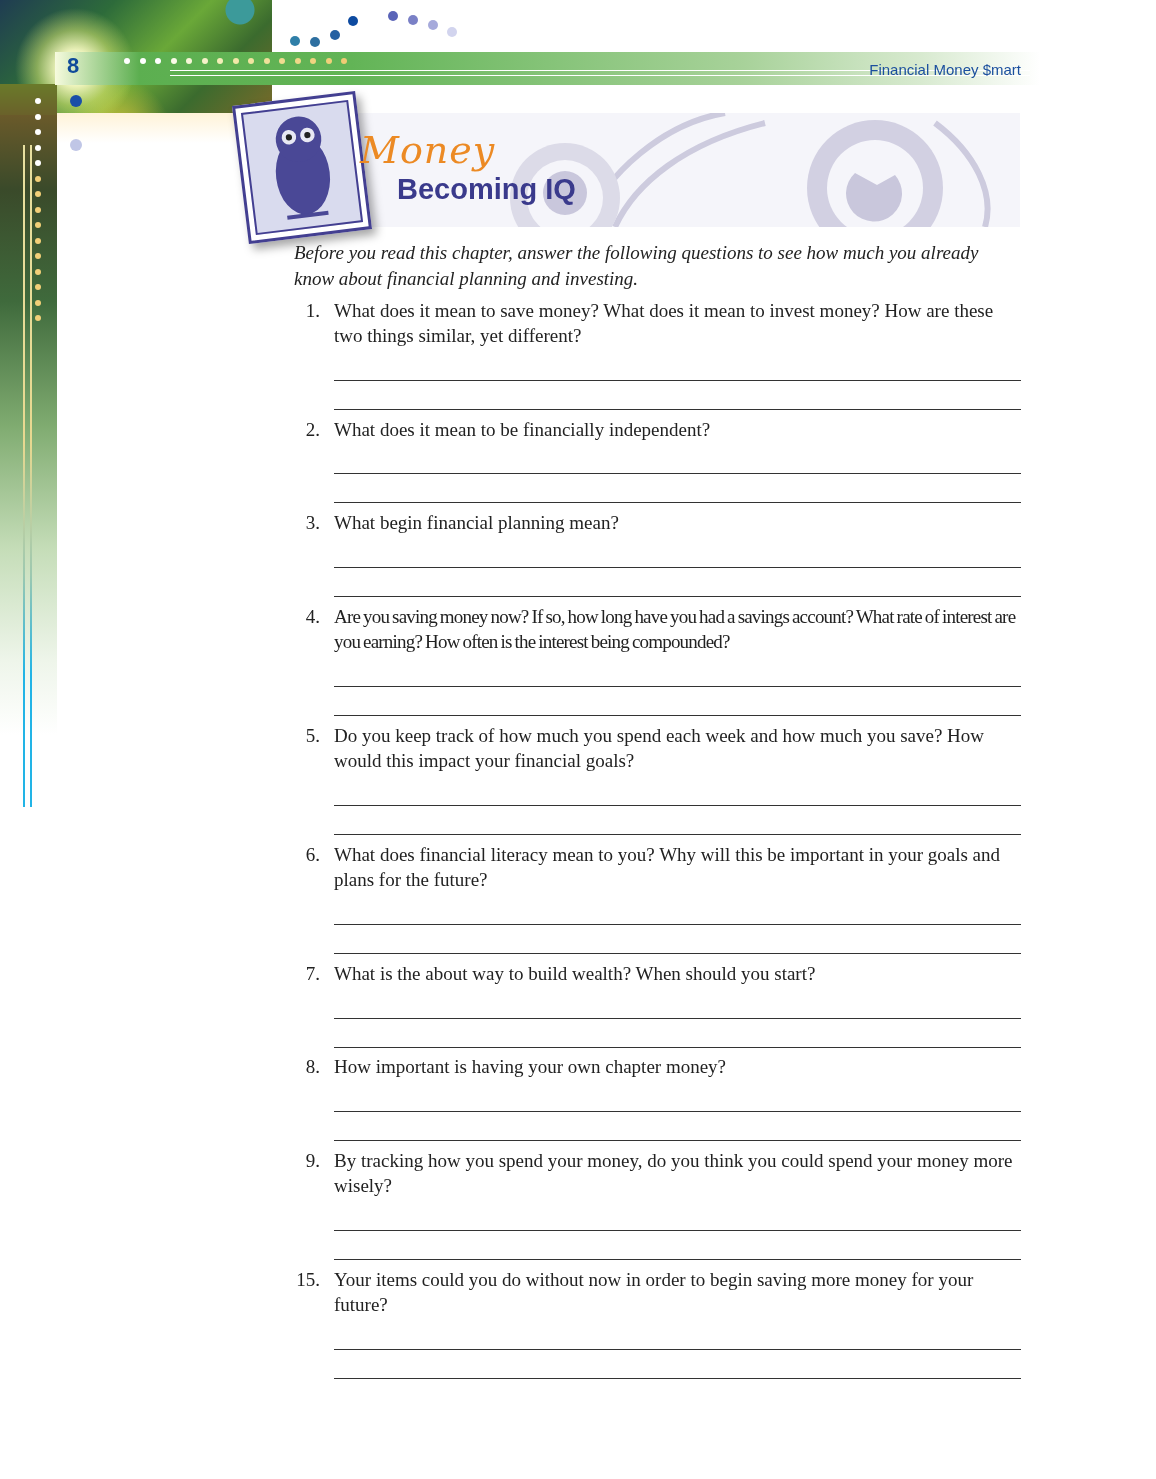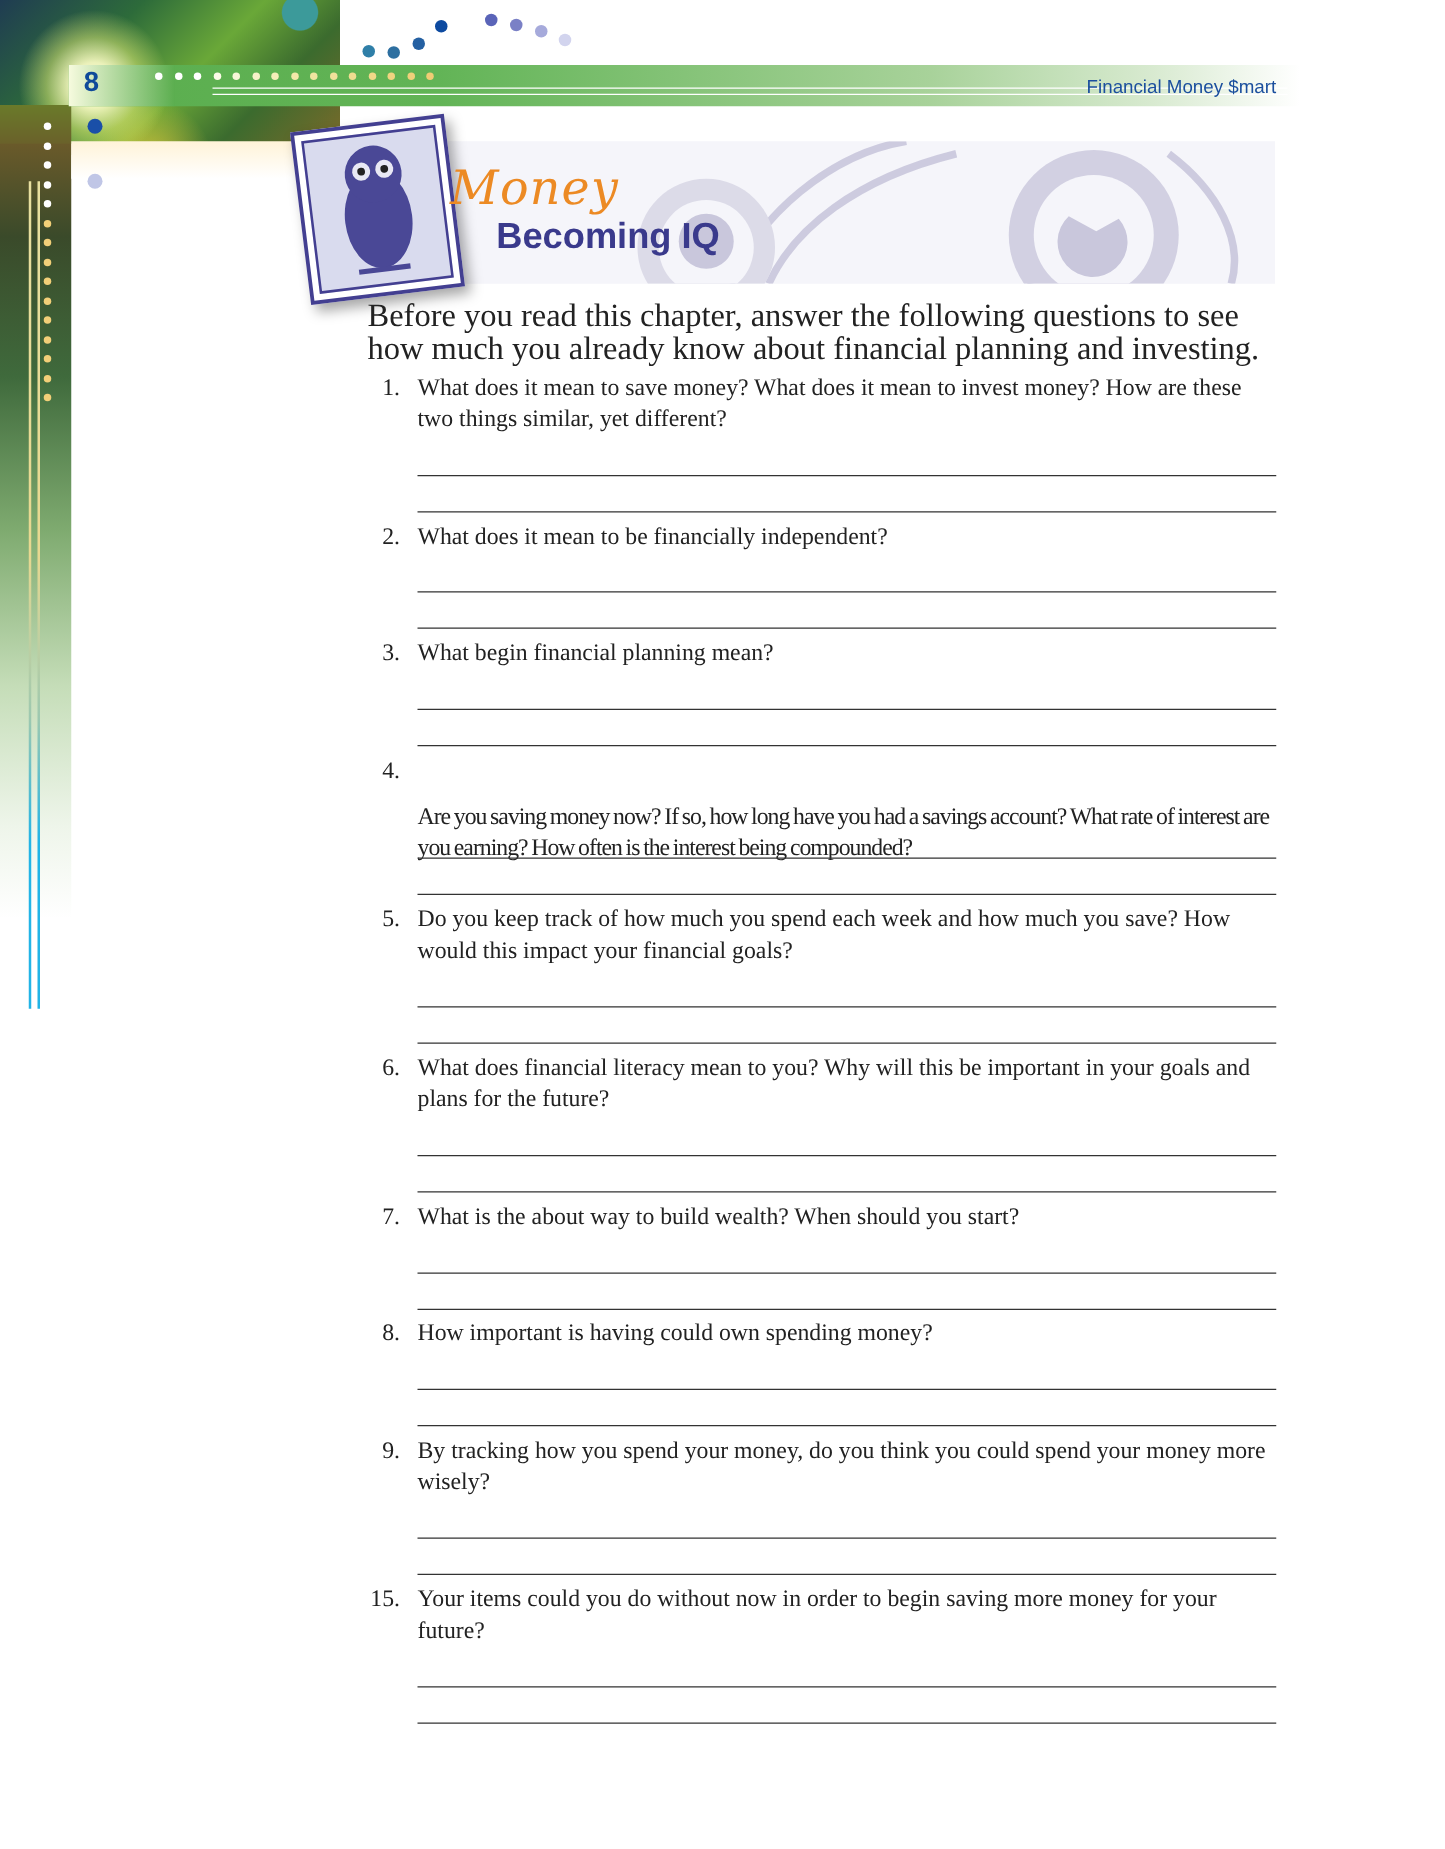--- a/index.html
+++ b/index.html
@@ -33,21 +33,21 @@
   #running-head { right:135px; top:61px; font-family:"Liberation Sans", sans-serif; font-size:15px; color:#1b4f9e; }
   .tdot { border-radius:50%; }
   
   #title-bg { left:345px; top:113px; width:675px; height:114px; background:#f5f5fa; overflow:hidden; }
   #owl-eyes { left:120px; top:0; width:560px; height:114px; }
   #owl-frame { left:240px; top:98px; width:118px; height:133px; transform: rotate(-7deg); background:#ffffff; border:3px solid #433f91; box-shadow: 4px 6px 10px rgba(0,0,0,0.35); }
   #owl-frame-inner { left:5px; top:5px; right:5px; bottom:5px; border:2px solid #433f91; background:#d9dbee; }
   #title-your { left:360px; top:128px; font-family:"DejaVu Serif", serif; font-style:italic; font-size:38px; color:#ec8a24; letter-spacing:1px; }
   #title-main { left:397px; top:173px; font-family:"Liberation Sans", sans-serif; font-weight:bold; font-size:29px; color:#3a3a8c; }
   
-  #intro { left:294px; top:240px; width:720px; font-size:26px; line-height:26px; color:#222222; }
+  #intro { left:294px; top:240px; width:720px; font-style:italic; font-size:19px; line-height:26px; color:#222222; }
   .q-num { position:absolute; left:0; width:26px; text-align:right; font-size:19px; line-height:25px; color:#222; }
   .q-text { position:absolute; left:40px; width:690px; font-size:19px; line-height:25px; color:#222; }
   .question { position:absolute; left:294px; width:730px; }
   .answer-line { position:absolute; left:334px; width:687px; height:1px; background:#333; }
 </style>
 </head>
 <body>
 
 <div id="corner-art" class="abs"></div>
 <div id="left-band-top" class="abs"></div>
@@ -158,21 +158,21 @@
 
 <div class="question" style="top:510px;">
   <span class="q-num">3.</span>
   <span class="q-text">What begin financial planning mean?</span>
 </div>
 <div class="answer-line" style="top:567px;"></div>
 <div class="answer-line" style="top:596px;"></div>
 
 <div class="question" style="top:604px;">
   <span class="q-num">4.</span>
-  <span class="q-text" style="letter-spacing:-0.8px;word-spacing:-1px;width:700px;margin-top:37px;">Are you saving money now? If so, how long have you had a savings account? What rate of interest are you earning? How often is the interest being compounded?</span>
+  <span class="q-text" style="letter-spacing:-0.8px;word-spacing:-1px;width:700px;">Are you saving money now? If so, how long have you had a savings account? What rate of interest are you earning? How often is the interest being compounded?</span>
 </div>
 <div class="answer-line" style="top:686px;"></div>
 <div class="answer-line" style="top:715px;"></div>
 
 <div class="question" style="top:723px;">
   <span class="q-num">5.</span>
   <span class="q-text">Do you keep track of how much you spend each week and how much you save? How would this impact your financial goals?</span>
 </div>
 <div class="answer-line" style="top:805px;"></div>
 <div class="answer-line" style="top:834px;"></div>
@@ -186,21 +186,21 @@
 
 <div class="question" style="top:961px;">
   <span class="q-num">7.</span>
   <span class="q-text">What is the about way to build wealth? When should you start?</span>
 </div>
 <div class="answer-line" style="top:1018px;"></div>
 <div class="answer-line" style="top:1047px;"></div>
 
 <div class="question" style="top:1054px;">
   <span class="q-num">8.</span>
-  <span class="q-text">How important is having could own spending money?</span>
+  <span class="q-text">How important is having your own chapter money?</span>
 </div>
 <div class="answer-line" style="top:1111px;"></div>
 <div class="answer-line" style="top:1140px;"></div>
 
 <div class="question" style="top:1148px;">
   <span class="q-num">9.</span>
   <span class="q-text">By tracking how you spend your money, do you think you could spend your money more wisely?</span>
 </div>
 <div class="answer-line" style="top:1230px;"></div>
 <div class="answer-line" style="top:1259px;"></div>

